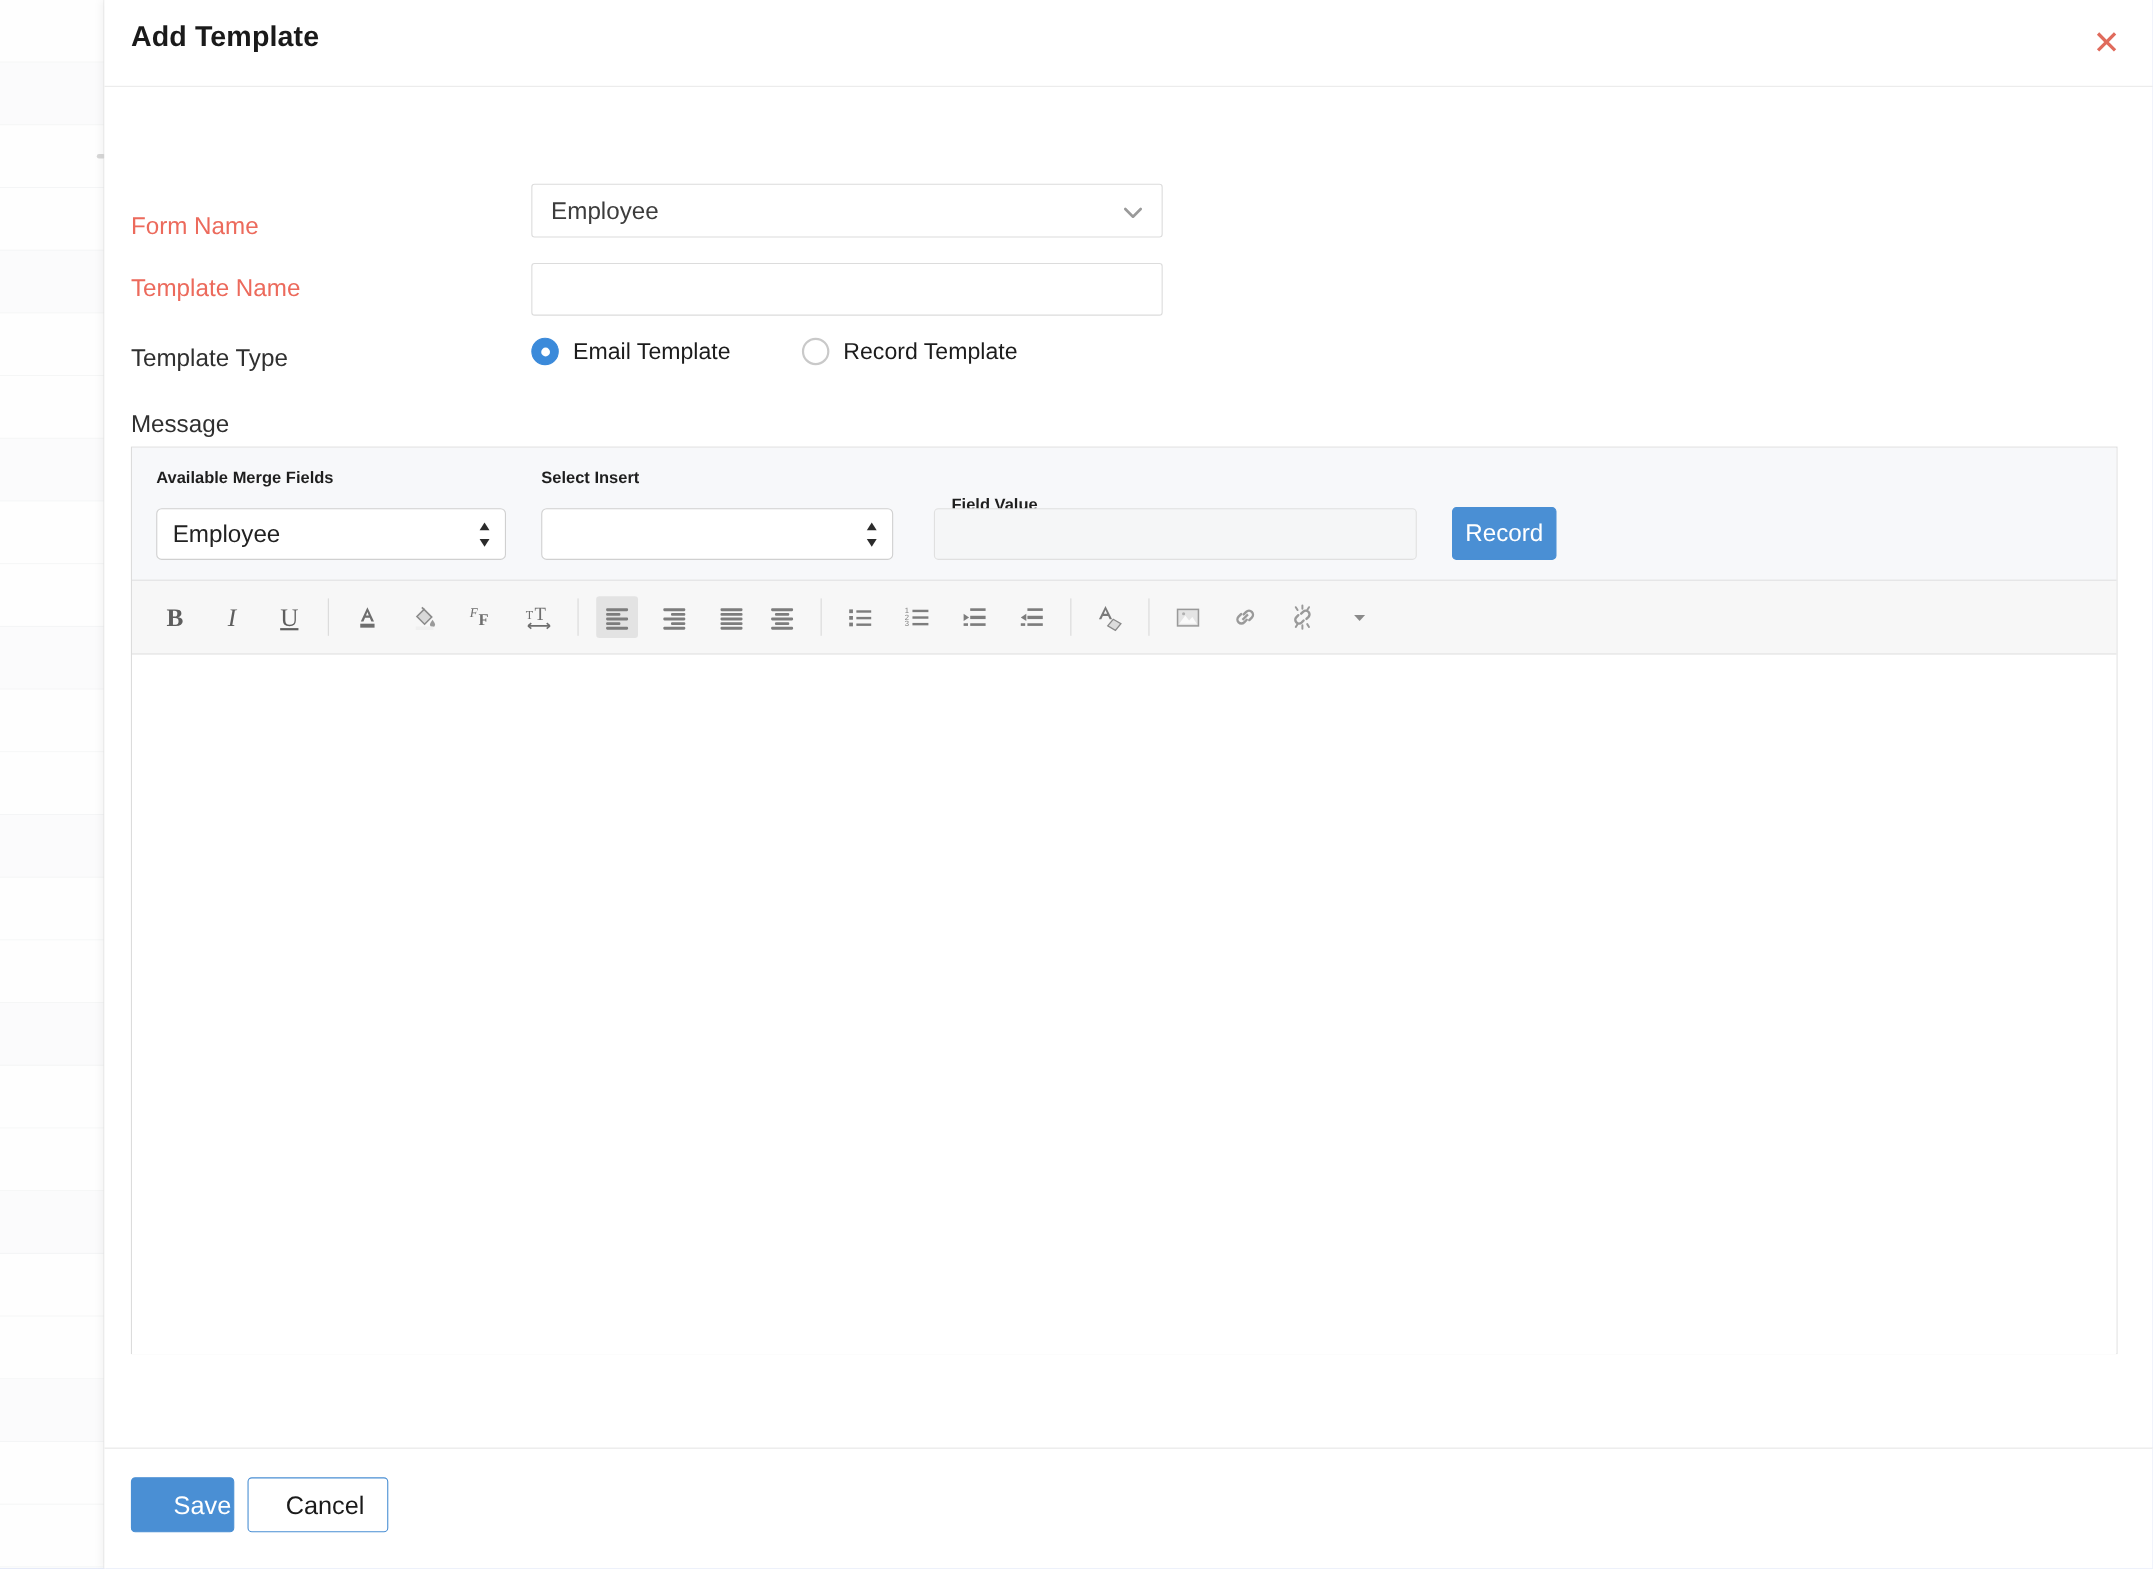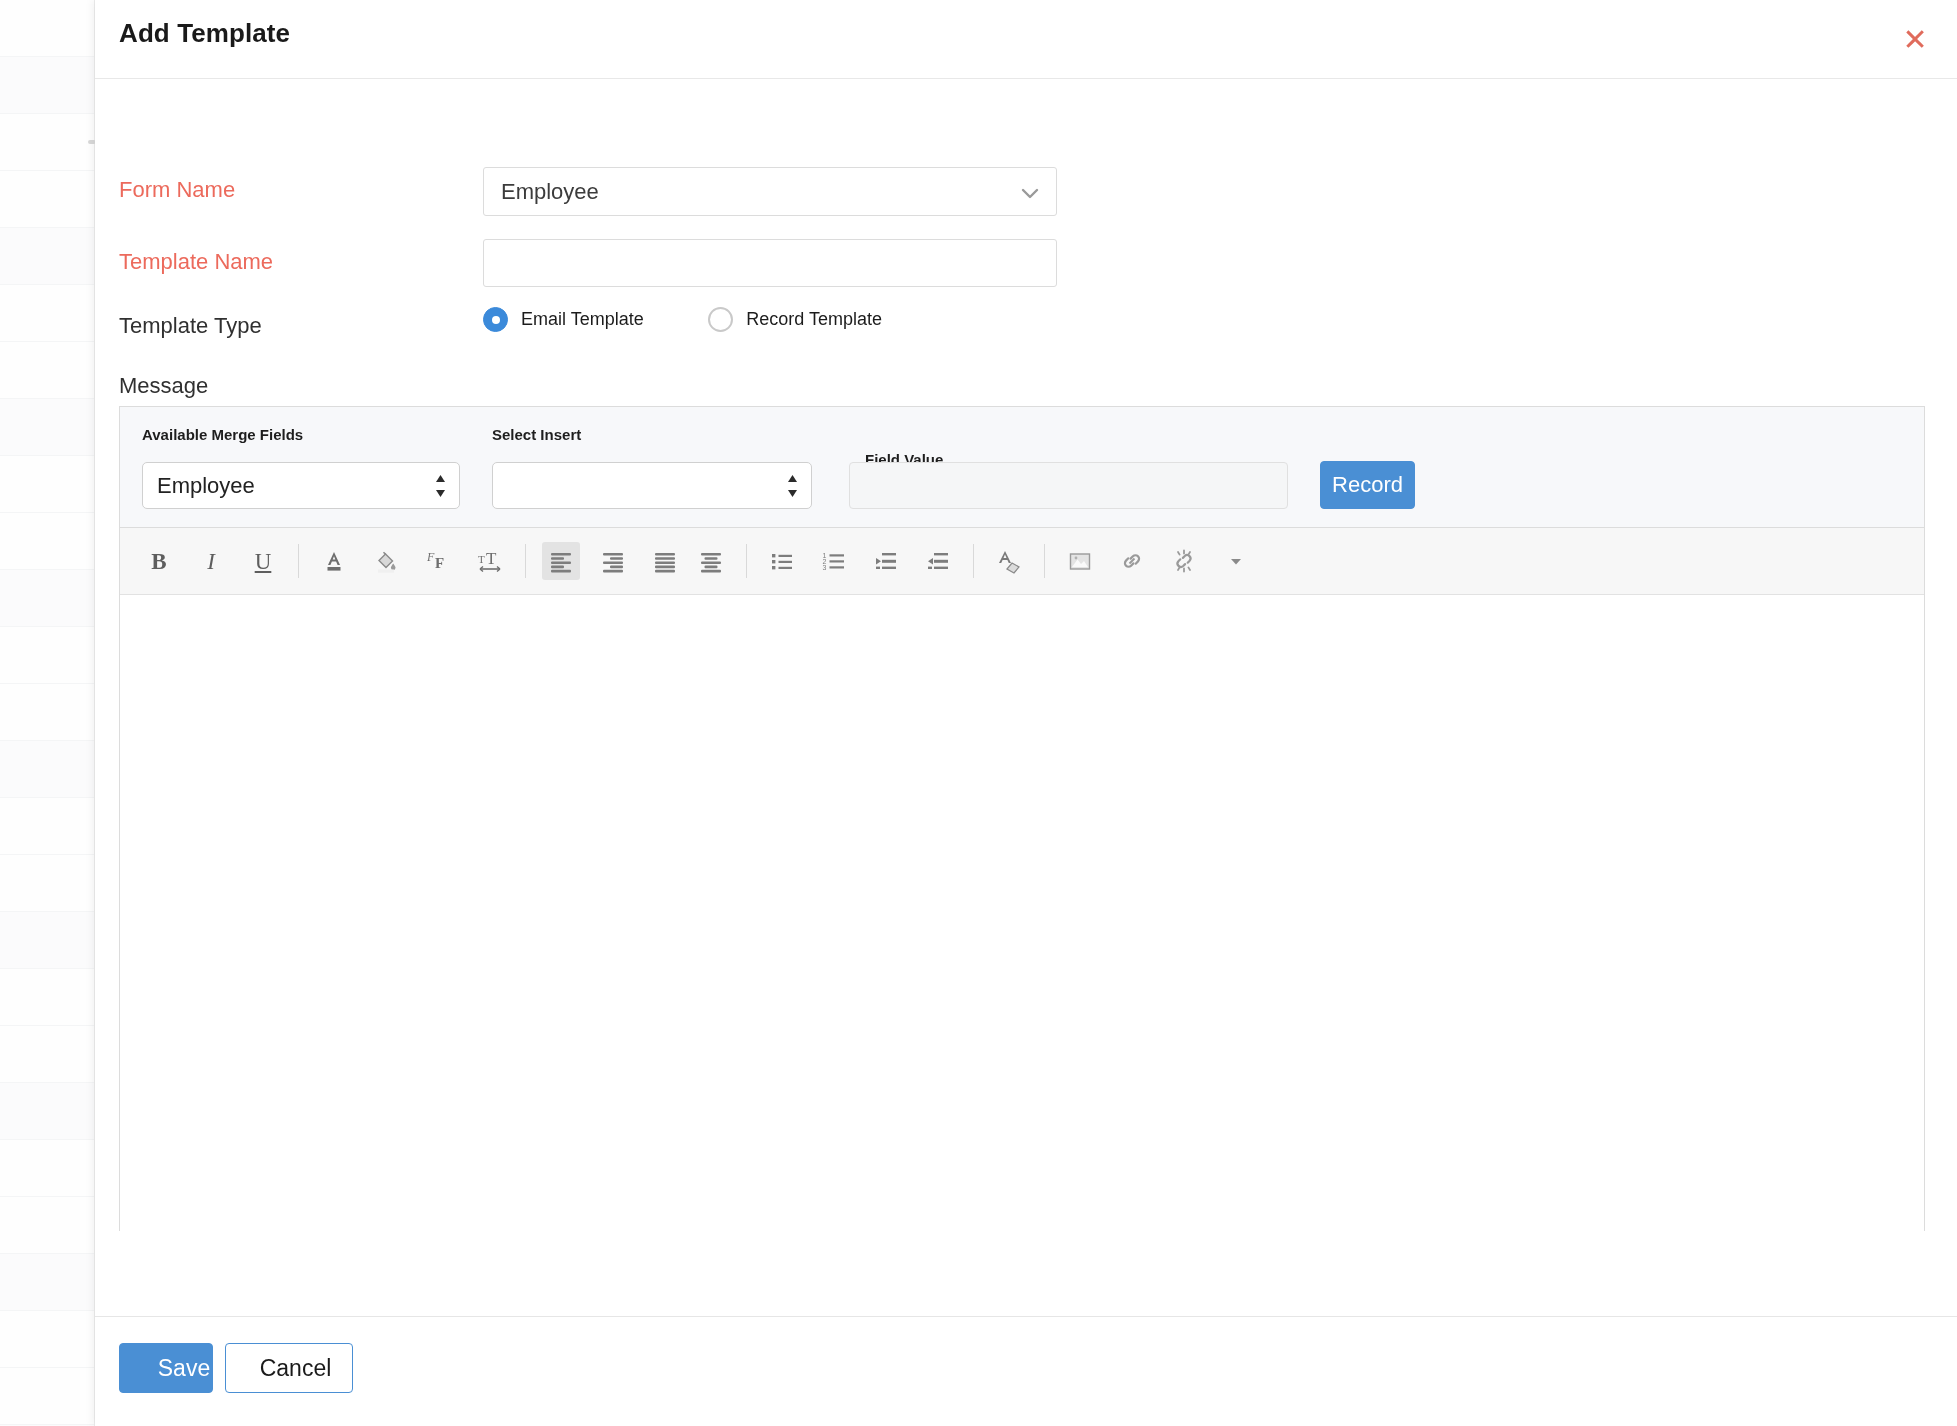--- a/index.html
+++ b/index.html
@@ -110,21 +110,21 @@
   }
 
   
   .field-label {
     position: absolute;
     font-size: 22px;
     color: #303030;
   }
   .field-label.required { color: #ec6a5c; }
 
-  .lbl-form-name     { left: 24px;  top: 98px; }
+  .lbl-form-name     { left: 24px;  top: 114px; }
   .lbl-template-name { left: 24px;  top: 170px; }
   .lbl-template-type { left: 24px;  top: 234px; }
   .lbl-message       { left: 24px;  top: 294px; }
 
   .select-formname {
     position: absolute;
     left: 388px;
     top: 88px;
     width: 574px;
     height: 49px;
@@ -198,21 +198,21 @@
     height: 8px;
     border-radius: 50%;
     background: #ffffff;
   }
   .radio-dot.off {
     background: #ffffff;
     border: 2px solid #c9c9c9;
   }
   .radio-text {
     margin-left: 13px;
-    font-size: 18px;
+    font-size: 21px;
     color: #1c1c1c;
     white-space: nowrap;
   }
 
   
   .editor-shell {
     position: absolute;
     left: 24px;
     top: 327px;
     width: 1806px;

